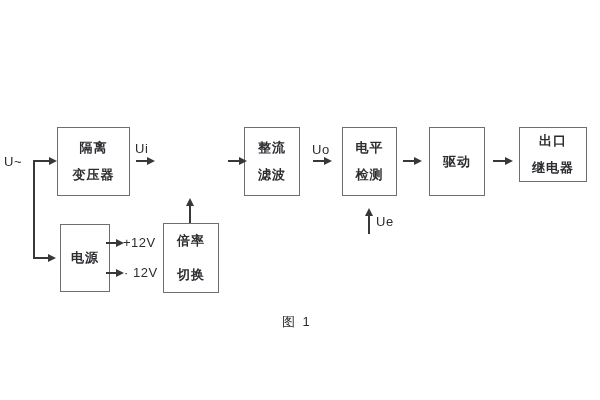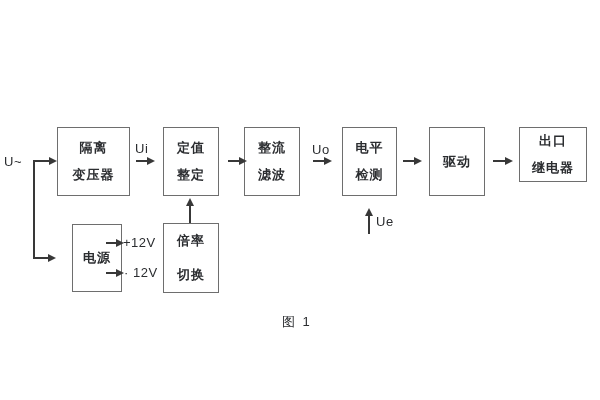--- a/index.html
+++ b/index.html
@@ -38,45 +38,41 @@
 </head>
 <body style="--line: #383838; --border: #6e6e6e; --text: #2b2d30; --background: #ffffff;">
 
 <div class="diagram">
 
   <div class="box" style="left:57px;top:127px;width:73px;height:69px">
     <span>隔离</span>
     <span>变压器</span>
   </div>
 
-  <div class="box" style="left:163px;top:127px;width:56px;height:69px">
-    <span>定值</span>
-    <span>整定</span>
-  </div>
 
   <div class="box" style="left:244px;top:127px;width:56px;height:69px">
     <span>整流</span>
     <span>滤波</span>
   </div>
 
   <div class="box" style="left:342px;top:127px;width:55px;height:69px">
     <span>电平</span>
     <span>检测</span>
   </div>
 
   <div class="box" style="left:429px;top:127px;width:56px;height:69px">
     <span>驱动</span>
   </div>
 
   <div class="box" style="left:519px;top:127px;width:68px;height:55px">
     <span>出口</span>
     <span>继电器</span>
   </div>
 
-  <div class="box" style="left:72px;top:224px;width:50px;height:68px">
+  <div class="box" style="left:60px;top:224px;width:50px;height:68px">
     <span>电源</span>
   </div>
 
   <div class="box wide-gap" style="left:163px;top:223px;width:56px;height:70px">
     <span>倍率</span>
     <span>切换</span>
   </div>
 
 
   <div class="v-line" style="left:33px;top:161px;height:98px"></div>

